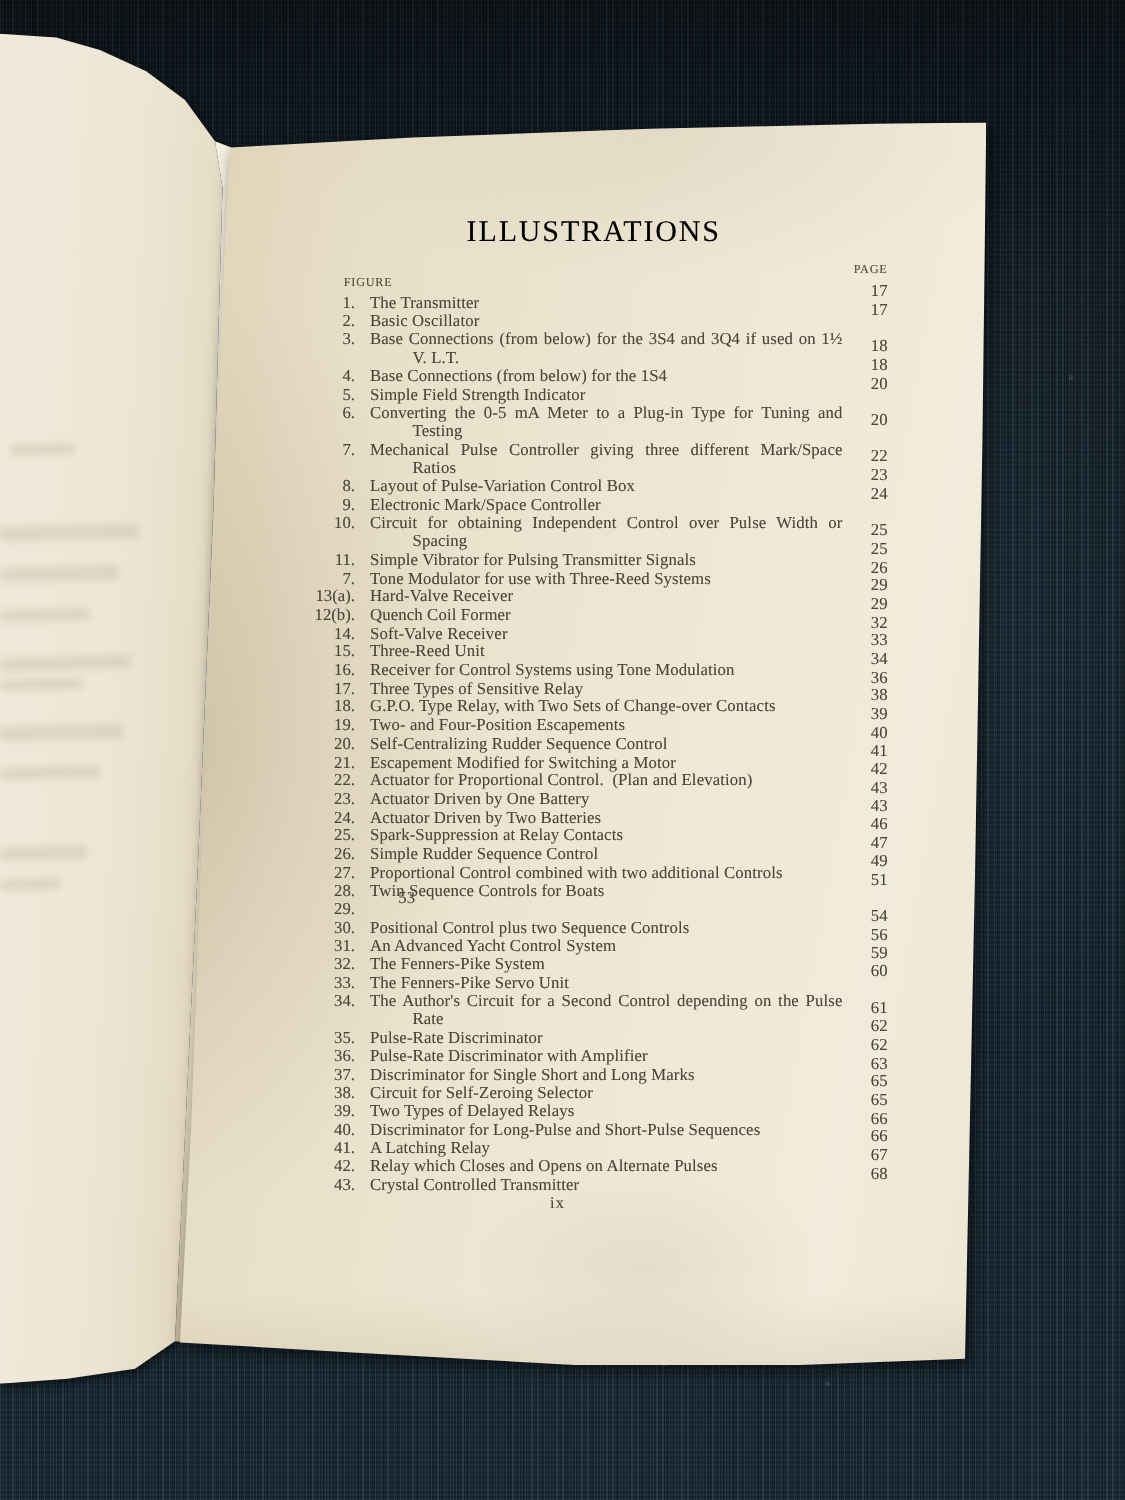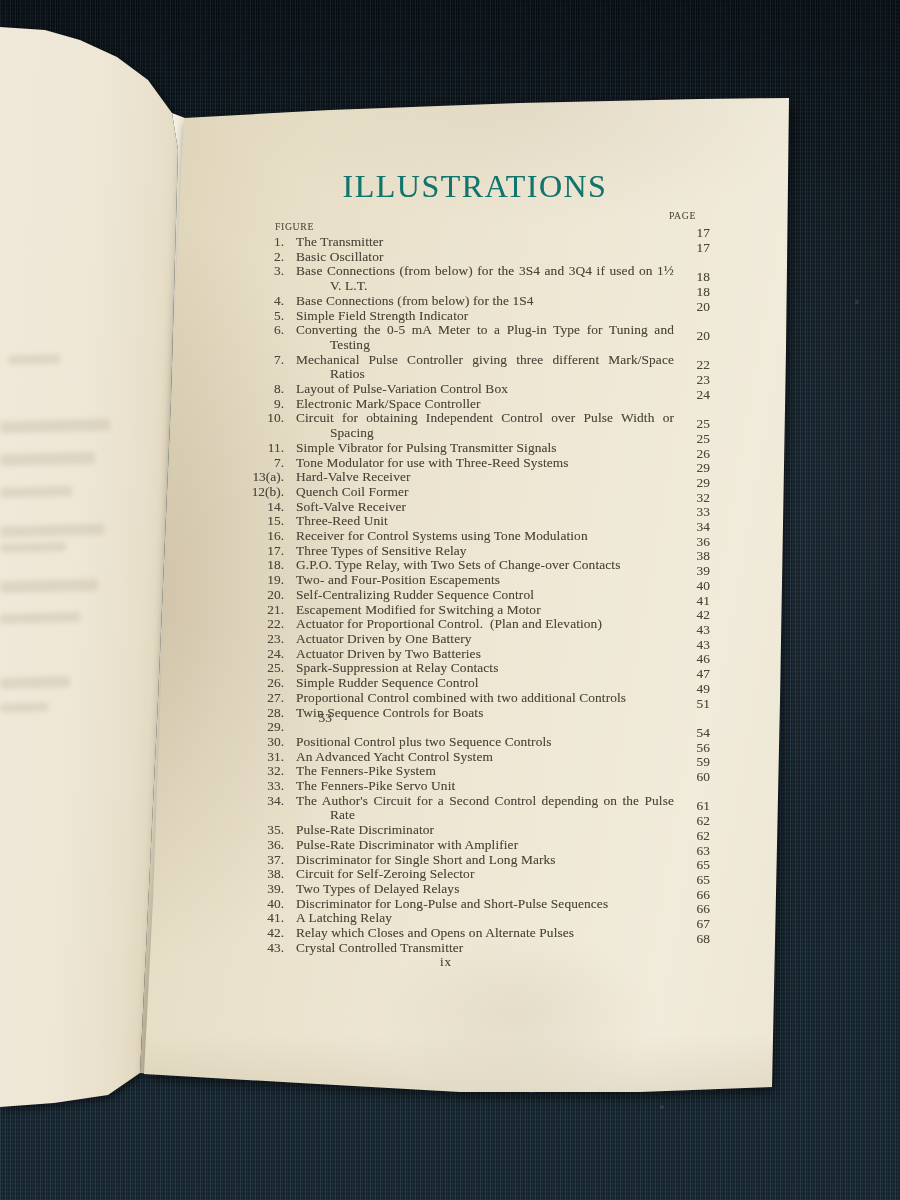--- a/index.html
+++ b/index.html
@@ -61,25 +61,25 @@
       linear-gradient(0deg, rgba(120,95,60,0.10) 0%, transparent 6%);
   }
 
   
   .content{
     position:absolute;left:240px;top:172px;width:470px;
     color:#4b463a;font-size:13.4px;line-height:14.7px;
     text-shadow:0 0 0.5px rgba(75,70,58,0.35);
   }
   .title{
-    text-align:center;font-size:32px;line-height:28px;letter-spacing:1.5px;
-    color:#0f766e;margin:0 0 8px 0;font-weight:normal;
+    text-align:center;font-size:24px;line-height:28px;letter-spacing:1.5px;
+    color:#000000;margin:0 0 8px 0;font-weight:normal;
   }
   .col-headers{position:relative;height:27px;font-size:9.8px;letter-spacing:0.6px;color:#574f3e;}
-  .hdr-page{position:absolute;right:14px;top:1px;}
+  .hdr-page{position:absolute;right:0;top:1px;}
   .hdr-figure{position:absolute;left:0;top:12px;margin-left:35px;}
   .row{display:flex;align-items:flex-start;}
   .fig{flex:none;width:44px;text-align:right;padding-right:12px;white-space:nowrap;}
   .cap{flex:1;text-align:justify;padding-left:34px;text-indent:-34px;letter-spacing:0.1px;}
   .pg{flex:none;width:36px;text-align:right;align-self:flex-end;transform:translateY(-9px);}
   .folio{text-align:center;font-size:13px;letter-spacing:1px;padding-right:58px;}
 </style>
 </head>
 <body>
 

